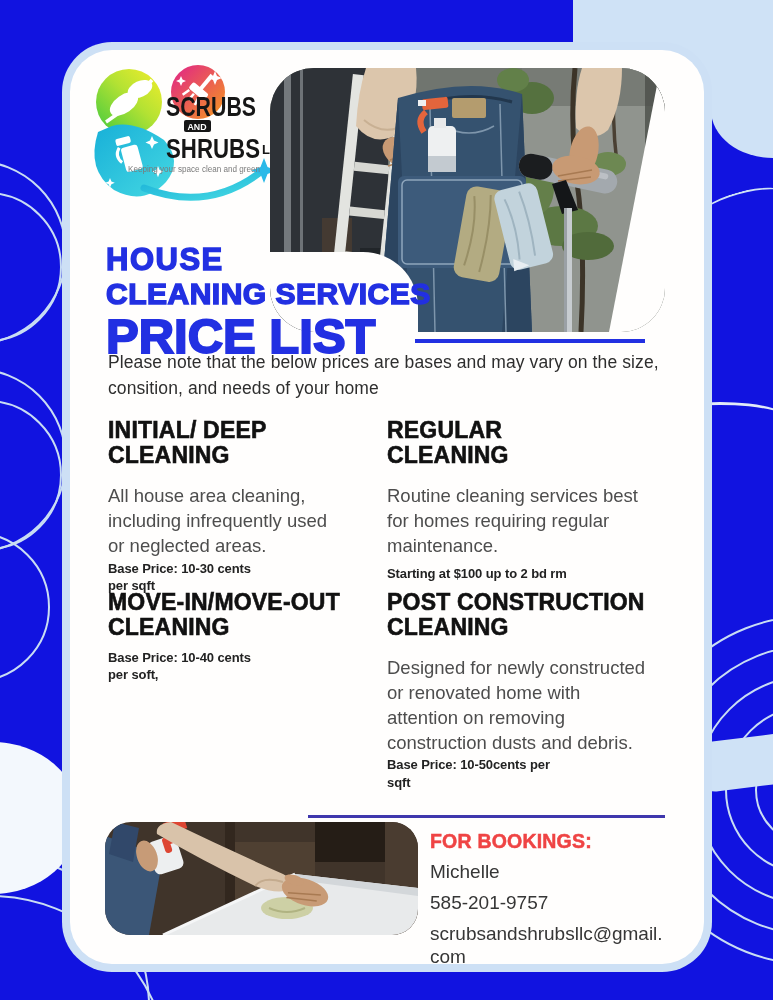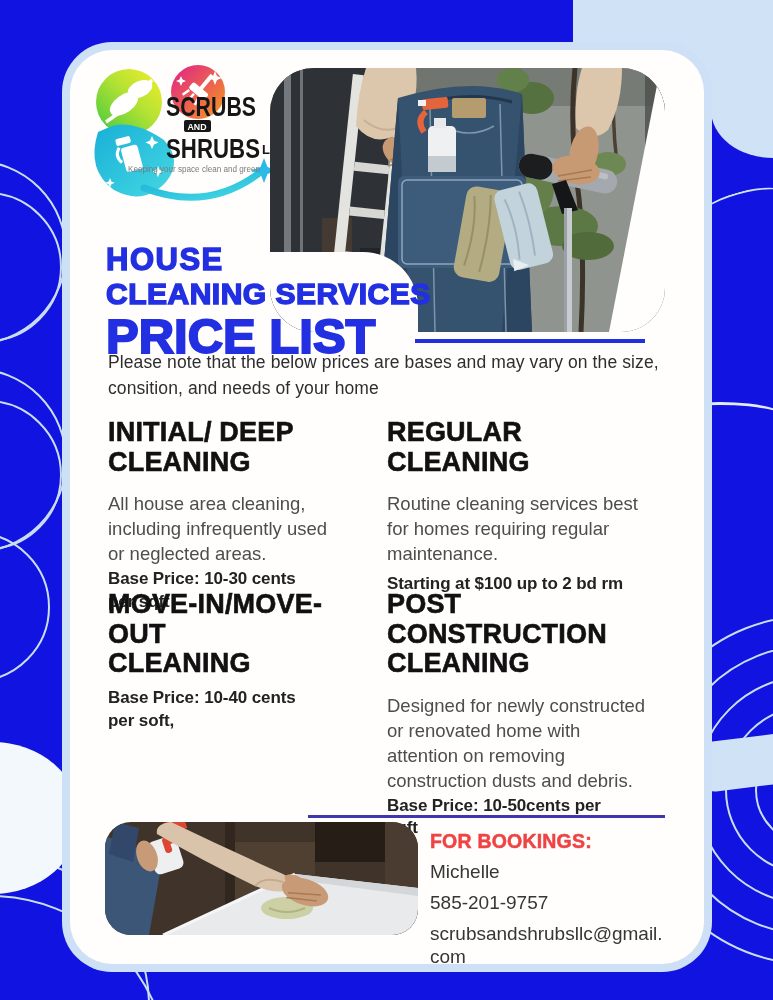--- a/index.html
+++ b/index.html
@@ -60,27 +60,27 @@
     background:var(--c-title_blue,#2230e2); z-index:5; }
   
   .note { position:absolute; left:38px; top:300px; width:560px; font-size:17.5px;
     line-height:1.48; color:#2e2e2e; letter-spacing:0.1px; }
   
   .svc { position:absolute; }
   .svc-0 { left:38px;  top:368px; width:252px; }
   .svc-1 { left:317px; top:368px; width:280px; }
   .svc-2 { left:38px;  top:540px; width:252px; }
   .svc-3 { left:317px; top:540px; width:284px; }
-  .svc h3 { font-size:27px; line-height:1.1; color:var(--c-text_dark,#111111);
+  .svc h3 { font-size:23px; line-height:1.1; color:var(--c-text_dark,#111111);
     font-weight:bold; letter-spacing:0.2px; -webkit-text-stroke:0.6px currentColor; margin-bottom:8px; }
   .svc h3 span { display:block; }
   .svc .desc { font-size:18.5px; line-height:1.35; color:var(--c-text_body,#4d4d4d);margin-top:15px; }
   .svc-0 .desc { max-width:240px; } .svc-2 .desc { max-width:238px; }
   .svc-1 .desc { max-width:255px; } .svc-3 .desc { max-width:262px; }
-  .svc .price { font-size:17px; line-height:1.32; color:#222222; font-weight:bold;
+  .svc .price { font-size:13px; line-height:1.32; color:#222222; font-weight:bold;
     letter-spacing:-0.1px; margin-top:1px; }
   .svc .price span { display:block; white-space:nowrap; }
   .svc-1 .price { margin-top:6px; font-weight:bold; }
   
   .divider { position:absolute; left:238px; top:765px; width:357px; height:2.5px;
     background:var(--c-divider,#3f37ad); }
   .photo-bottom { position:absolute; left:35px; top:772px; width:313px; height:113px;
     border-radius:26px; overflow:hidden; }
   .photo-bottom svg { display:block; width:100%; height:100%; }
   .bookings { position:absolute; left:360px; top:780px; width:250px; }

